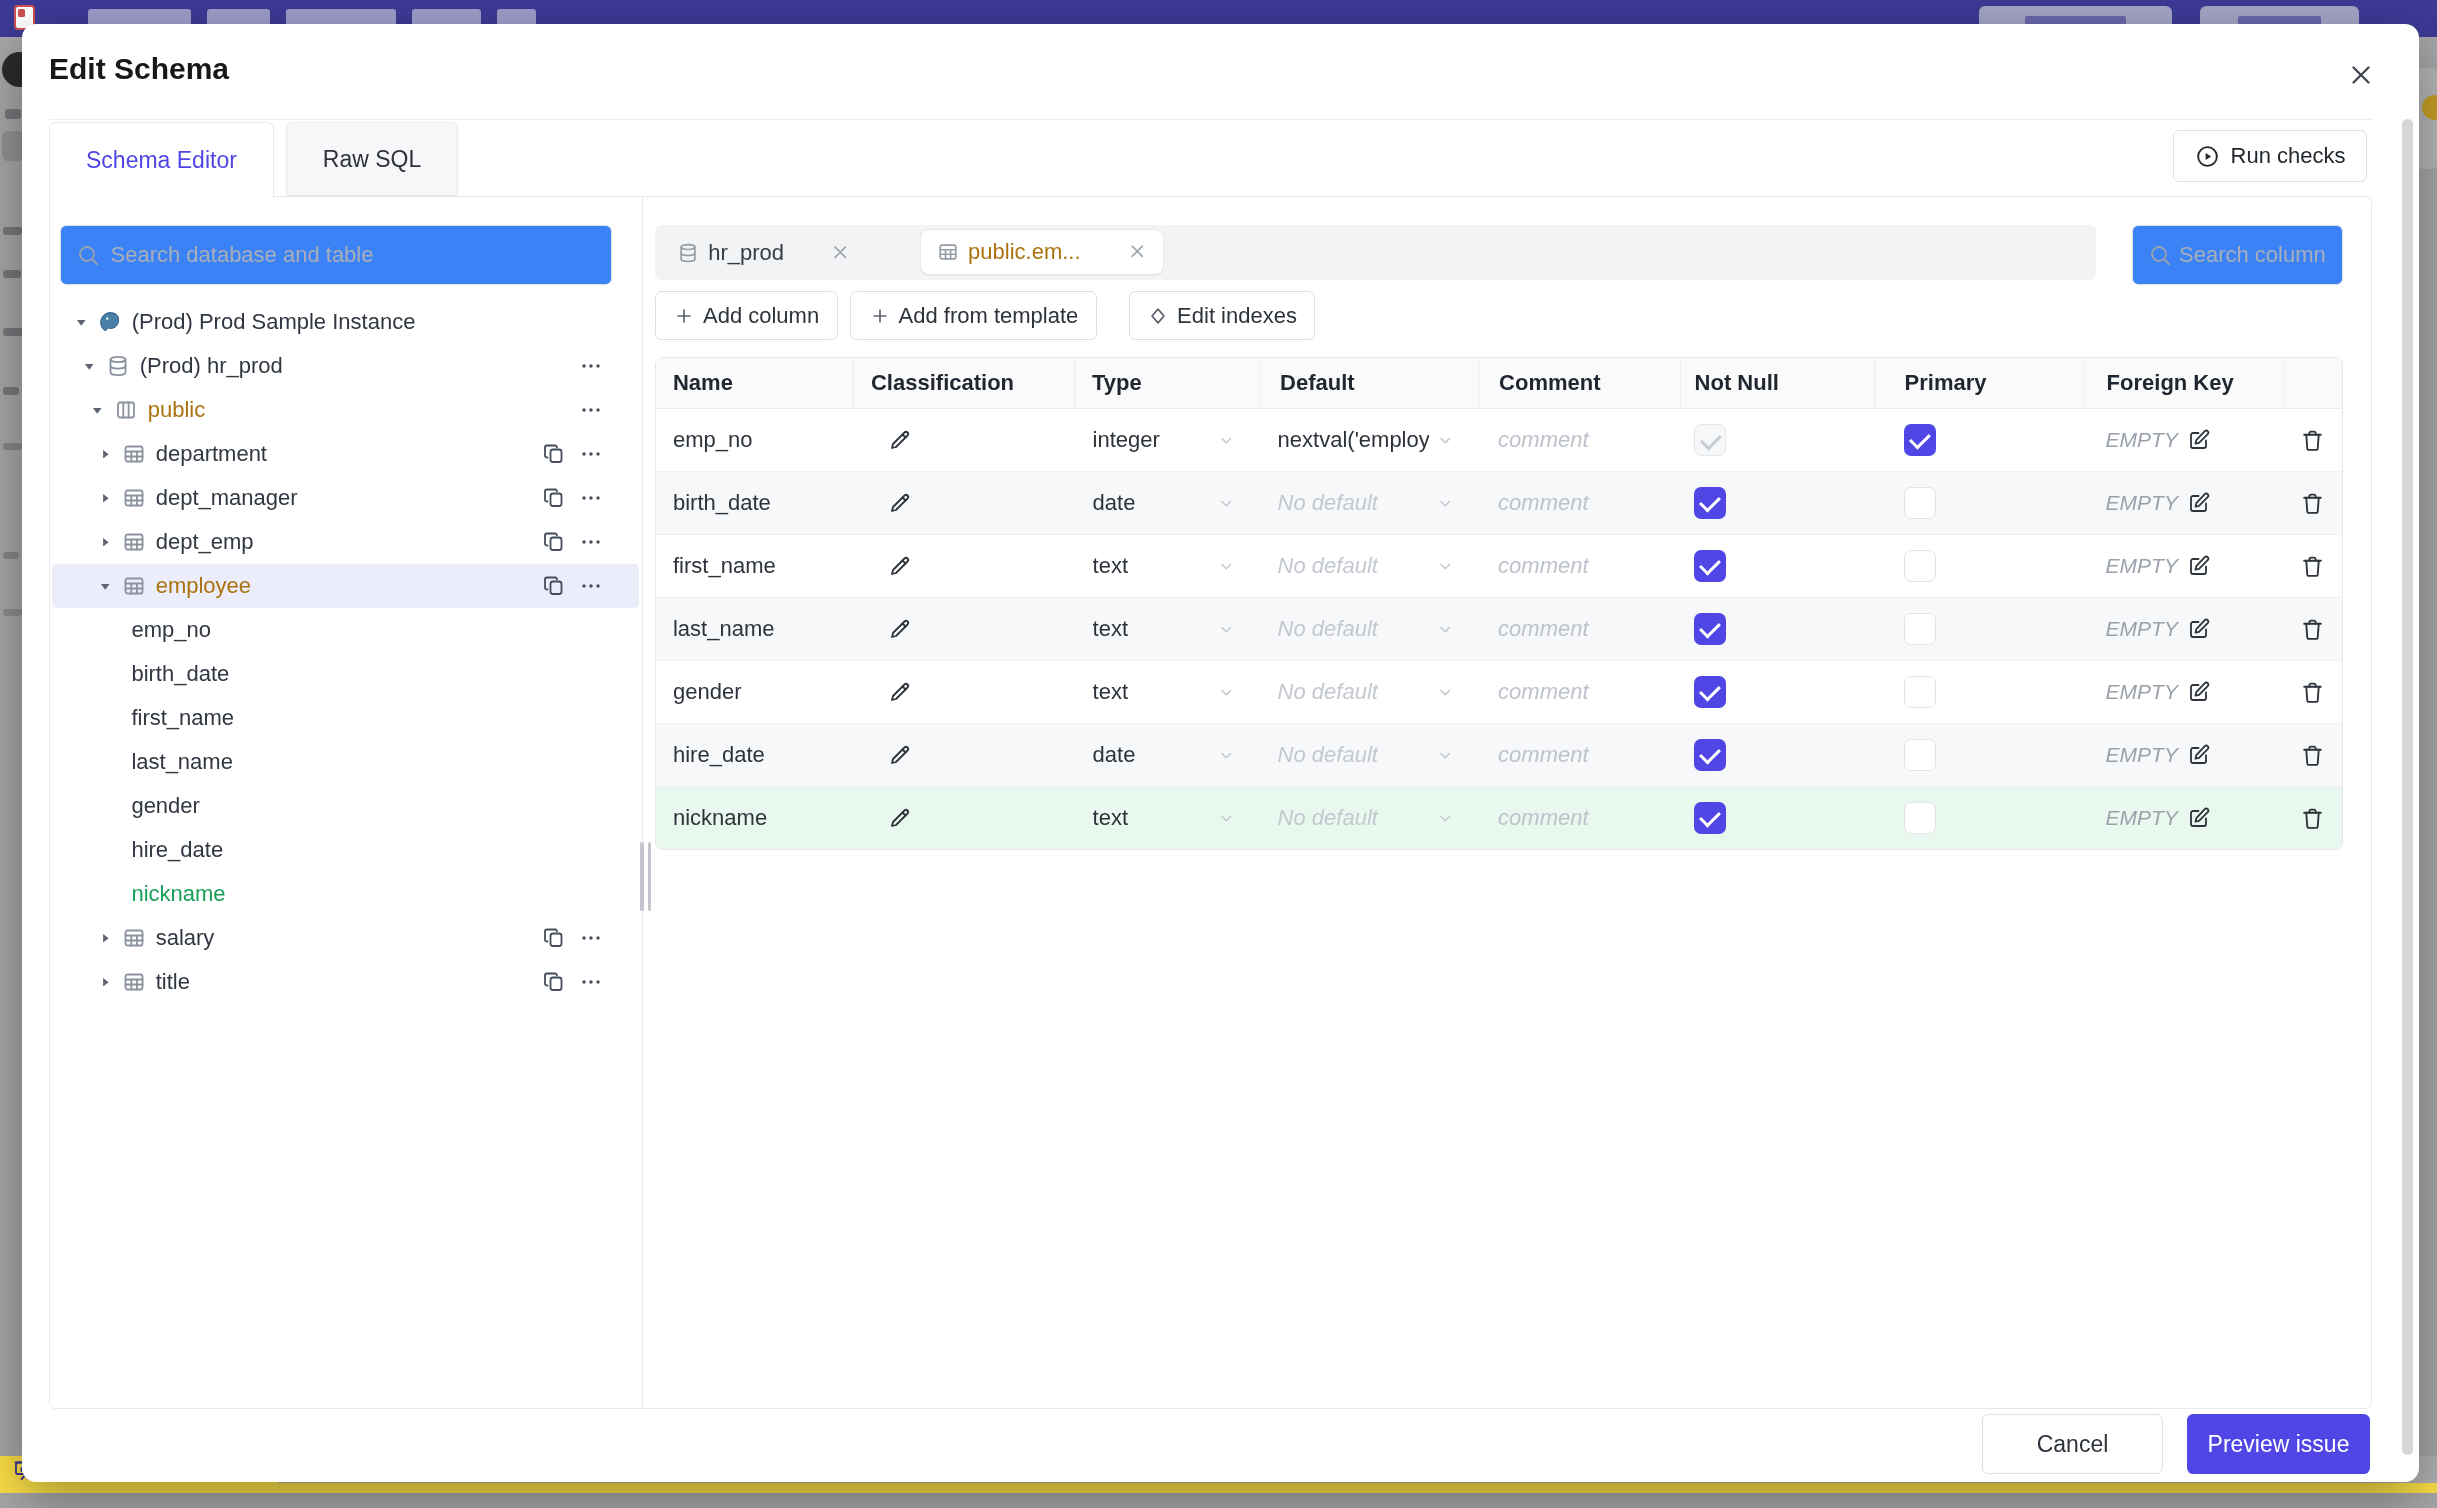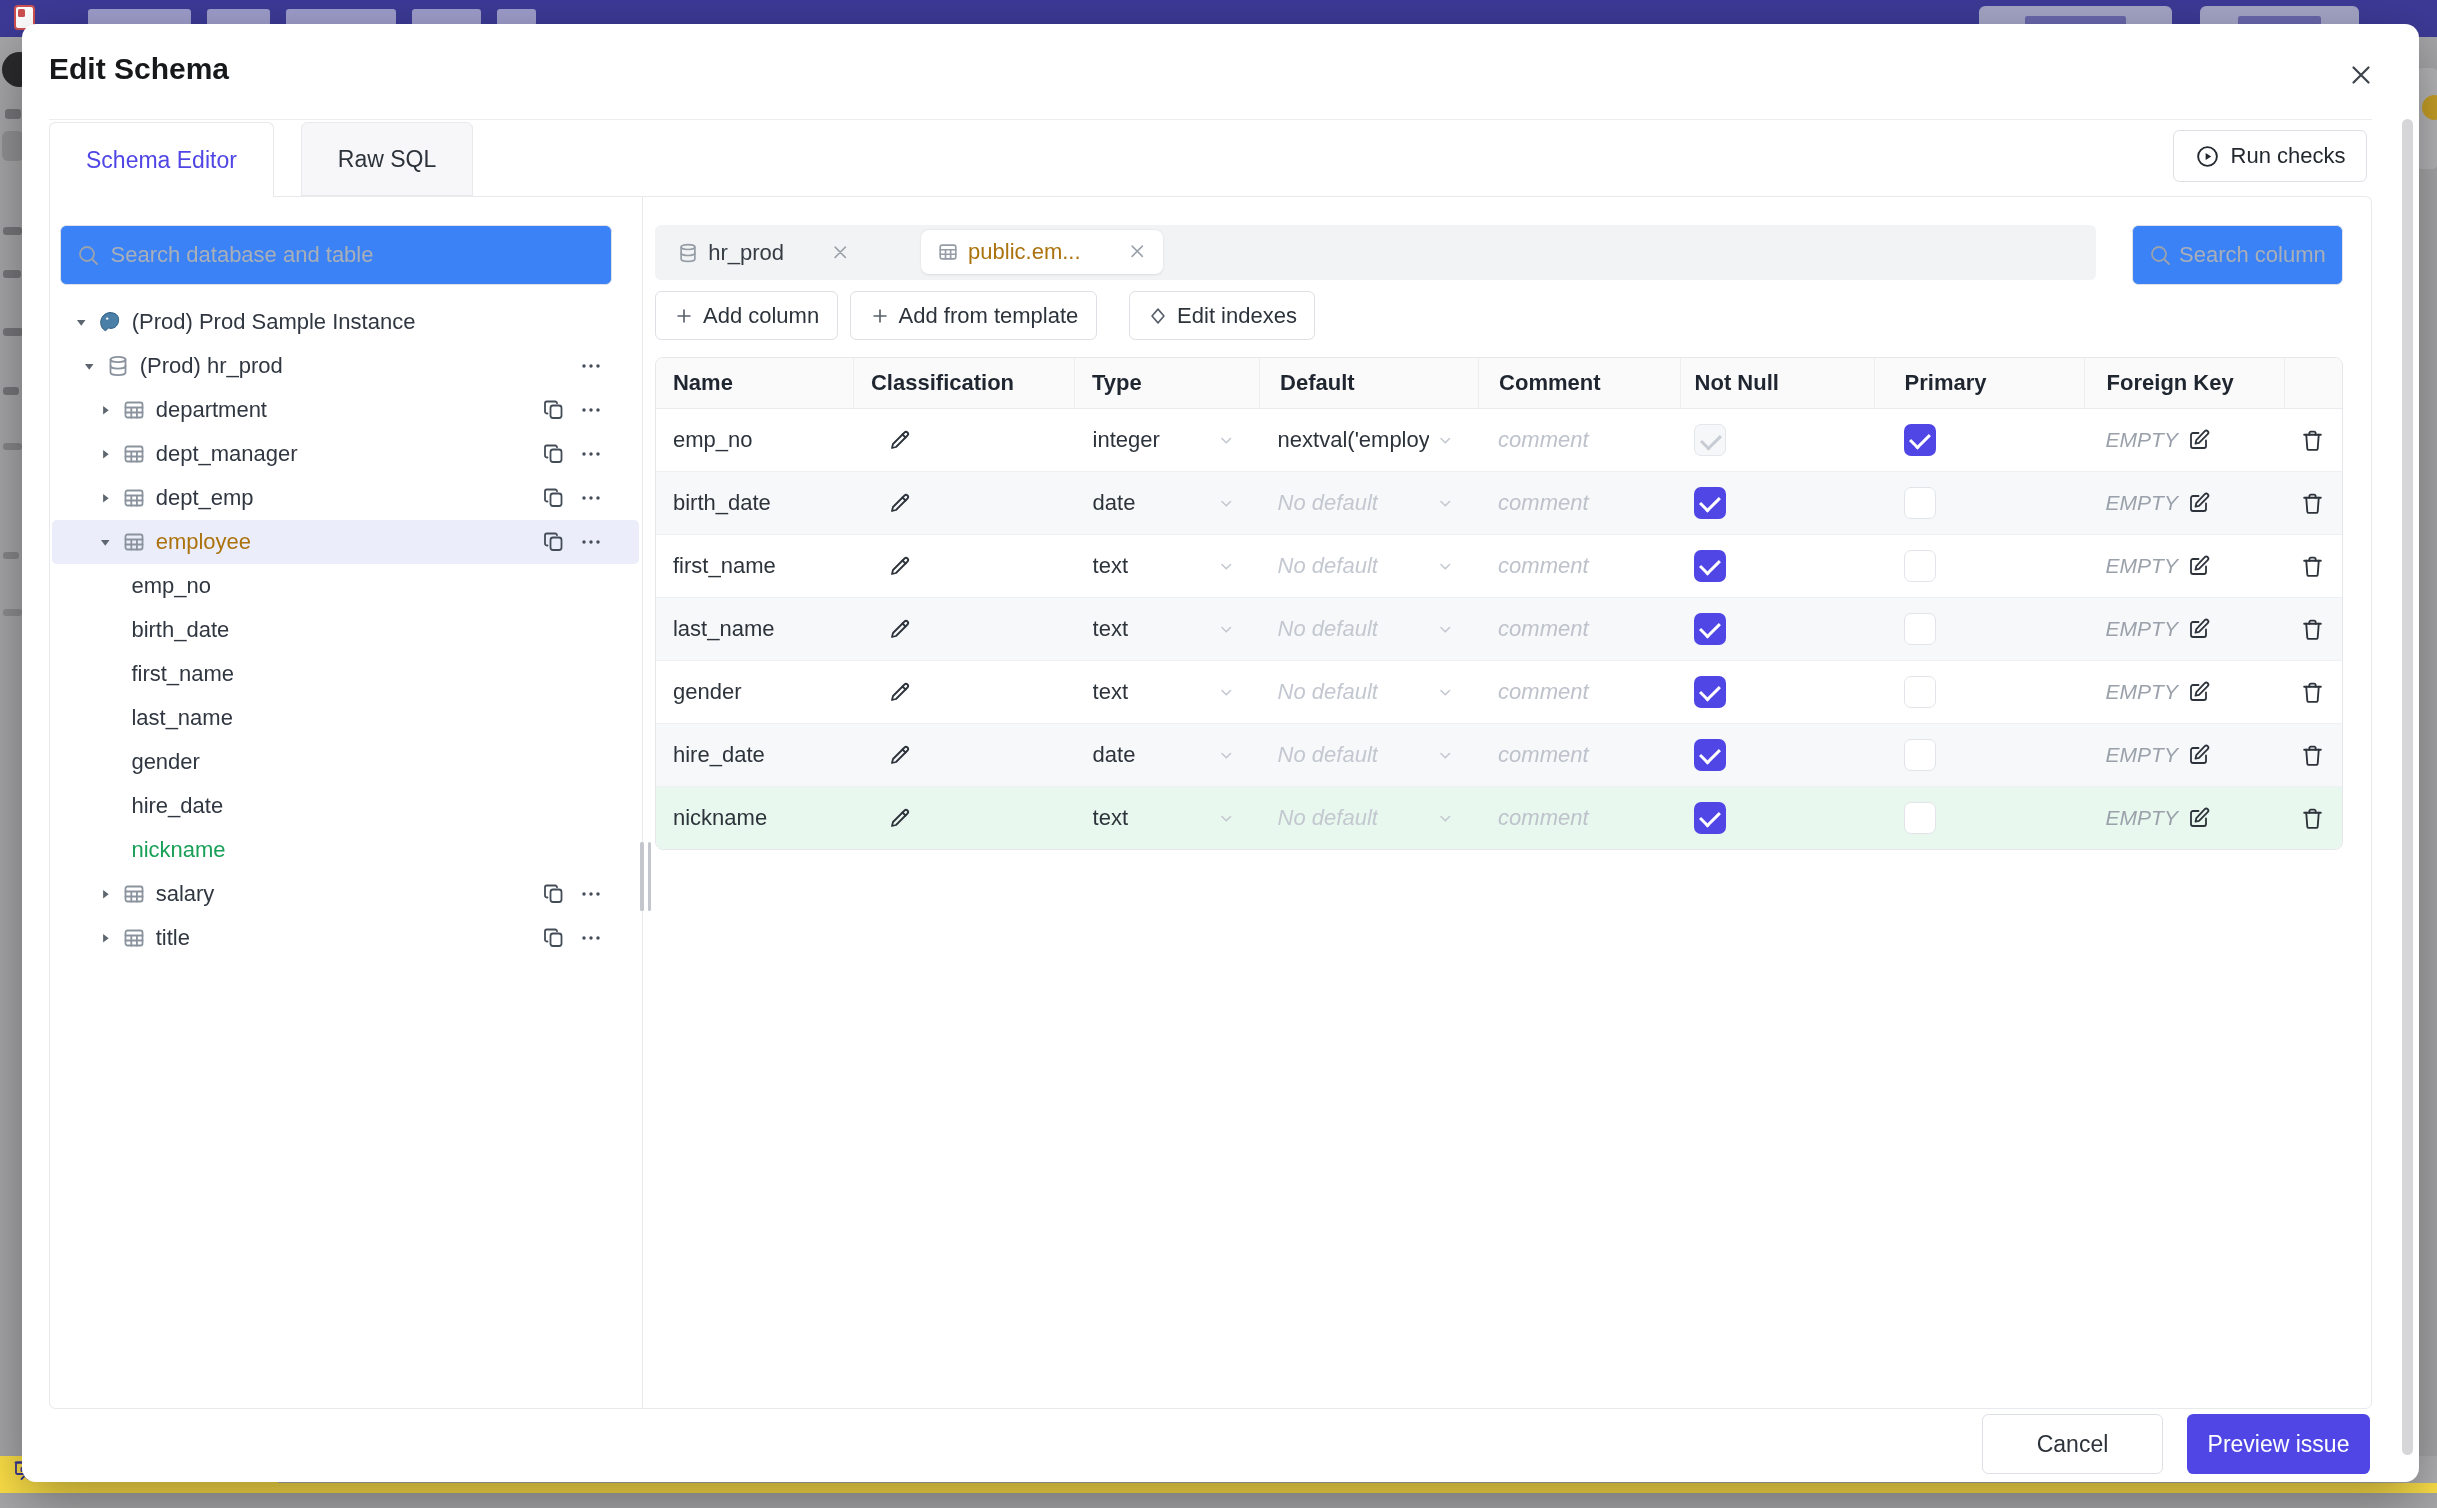--- a/index.html
+++ b/index.html
@@ -31,21 +31,21 @@
   .ver-lbl{position:absolute;left:237px;top:1.6px;font-size:22px;color:#55565a;}
 
   
   .modal{position:absolute;left:22px;top:24px;width:2397px;height:1458px;background:#fff;border-radius:14px;
          box-shadow:0 19px 55px rgba(0,0,0,.35);z-index:10;}
   .m-title{position:absolute;left:27px;top:28px;font-size:30px;font-weight:600;color:#17181a;}
   .m-close{position:absolute;right:38px;top:30px;width:41px;height:41px;display:flex;align-items:center;justify-content:center;color:#3f454d;cursor:pointer;}
   .m-close .gl{width:30px;height:30px;}
   .m-divider{position:absolute;left:27px;right:47px;top:95px;height:0.8px;background:#ebedf0;}
 
-  .tabs{position:absolute;left:27px;top:98px;height:75px;display:flex;gap:27px;z-index:3;}
+  .tabs{position:absolute;left:27px;top:98px;height:75px;display:flex;gap:12px;z-index:3;}
   .tab{box-sizing:border-box;height:74px;padding:0 36px;display:flex;align-items:center;font-size:23px;
        border:0.8px solid #e7e9ed;border-radius:6.3px 6.3px 0 0;background:#f7f7f9;color:#2d333b;cursor:pointer;}
   .tab.active{background:#fff;border-bottom:0.8px solid #fff;height:76px;color:var(--accent);}
 
   .runchecks{position:absolute;right:52px;top:106px;height:50px;display:flex;align-items:center;gap:11px;
              padding:0 20.5px;border:0.8px solid #dcdfe4;border-radius:6.3px;background:#fff;font-size:22px;color:#23282f;cursor:pointer;}
   .runchecks .pic{width:25px;height:25px;color:#23282f;}
 
   .panel{position:absolute;left:27px;right:47px;top:172px;bottom:73px;border:0.8px solid #e7e9ed;border-radius:0 6.3px 6.3px 6.3px;box-sizing:border-box;background:#fff;}
 
@@ -249,20 +249,41 @@
             </span>
             <span class="lbl">(Prod) hr_prod</span>
             <span class="act more">
               <svg viewBox="0 0 24 24" fill="none" stroke="currentColor" stroke-width="1.8" stroke-linecap="round" stroke-linejoin="round" width="100%" height="100%">
                 <circle cx="5" cy="12" r="1.7" fill="currentColor" stroke="none"></circle>
                 <circle cx="12" cy="12" r="1.7" fill="currentColor" stroke="none"></circle>
                 <circle cx="19" cy="12" r="1.7" fill="currentColor" stroke="none"></circle>
               </svg>
             </span>
           </div>
+          <div class="tree-row lvl3 amber">
+            <span class="caret">
+              <svg viewBox="0 0 24 24" fill="none" stroke="currentColor" stroke-width="1.8" stroke-linecap="round" stroke-linejoin="round" width="100%" height="100%">
+                <path d="M7 9.5h10L12 16z" fill="currentColor" stroke="none"></path>
+              </svg>
+            </span>
+            <span class="tico">
+              <svg viewBox="0 0 24 24" fill="none" stroke="currentColor" stroke-width="1.8" stroke-linecap="round" stroke-linejoin="round" width="100%" height="100%">
+                <rect x="4" y="4.5" width="16" height="15" rx="2"></rect>
+                <path d="M9.3 4.5v15M14.6 4.5v15"></path>
+              </svg>
+            </span>
+            <span class="lbl">public</span>
+            <span class="act more">
+              <svg viewBox="0 0 24 24" fill="none" stroke="currentColor" stroke-width="1.8" stroke-linecap="round" stroke-linejoin="round" width="100%" height="100%">
+                <circle cx="5" cy="12" r="1.7" fill="currentColor" stroke="none"></circle>
+                <circle cx="12" cy="12" r="1.7" fill="currentColor" stroke="none"></circle>
+                <circle cx="19" cy="12" r="1.7" fill="currentColor" stroke="none"></circle>
+              </svg>
+            </span>
+          </div>
           <div class="tree-row lvl4">
             <span class="caret">
               <svg viewBox="0 0 24 24" fill="none" stroke="currentColor" stroke-width="1.8" stroke-linecap="round" stroke-linejoin="round" width="100%" height="100%">
                 <path d="M9.5 7v10L16 12z" fill="currentColor" stroke="none"></path>
               </svg>
             </span>
             <span class="tico">
               <svg viewBox="0 0 24 24" fill="none" stroke="currentColor" stroke-width="1.8" stroke-linecap="round" stroke-linejoin="round" width="100%" height="100%">
                 <rect x="3.5" y="4.5" width="17" height="15" rx="2"></rect>
                 <path d="M3.5 9.5h17M3.5 14.5h17M9.3 9.5v10M14.9 9.5v10"></path>

